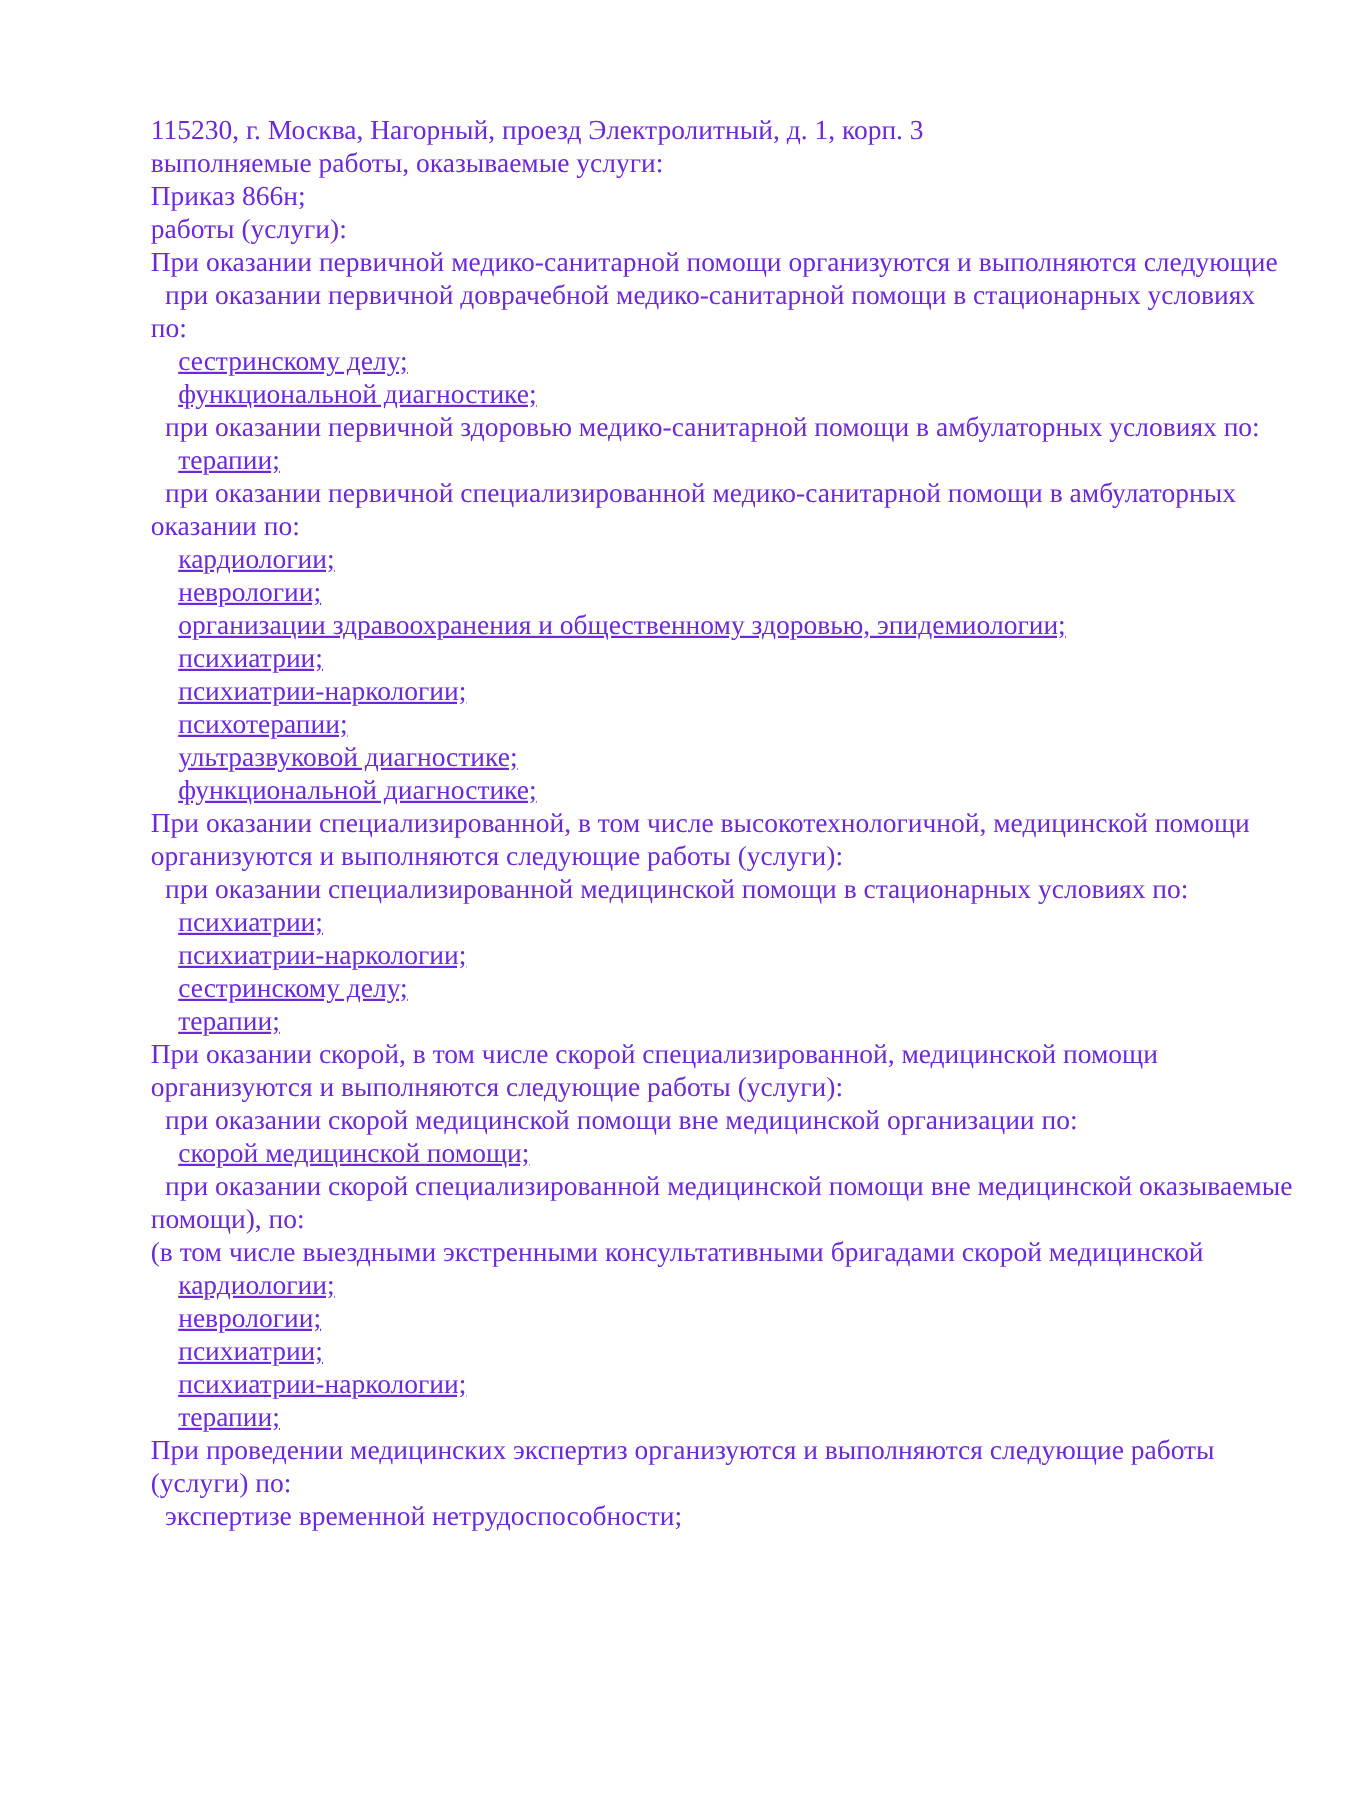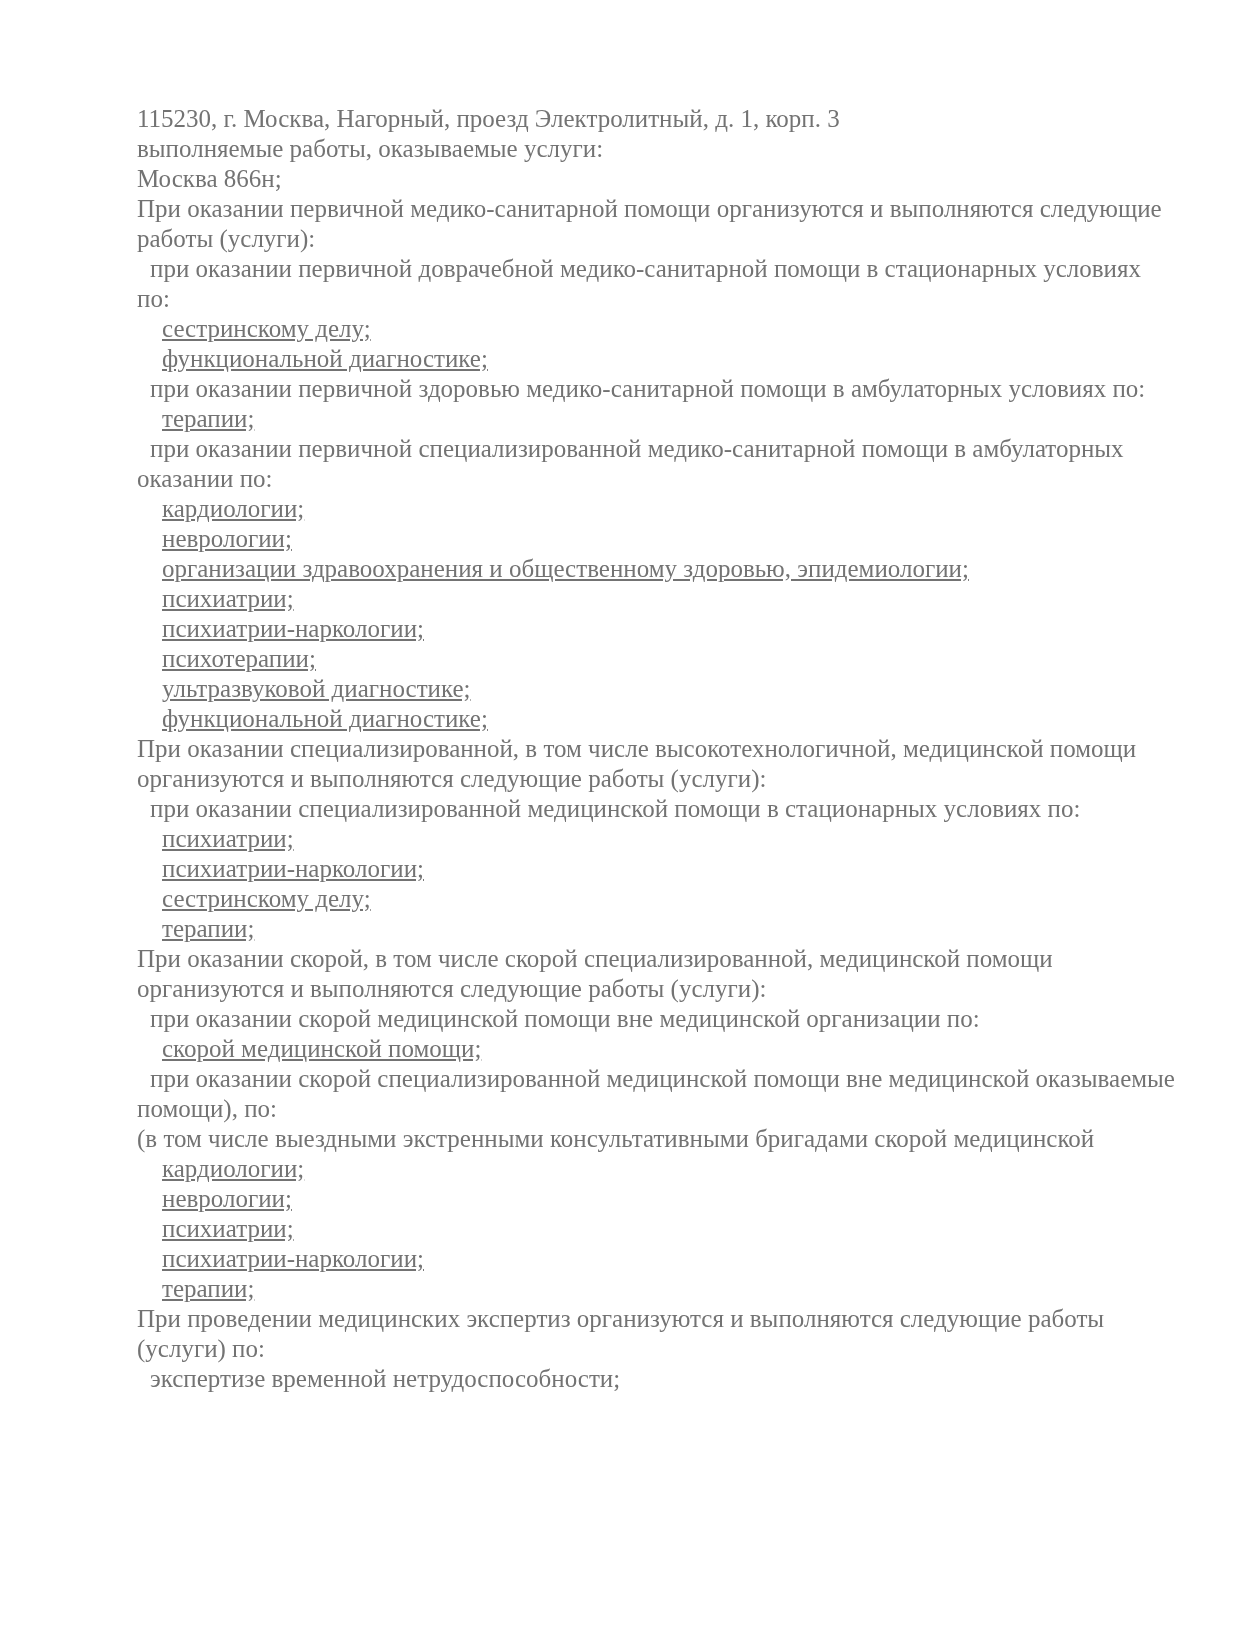--- a/index.html
+++ b/index.html
@@ -30,27 +30,27 @@
   .line {
     white-space: nowrap;
     height: 30px;
   }
   .line.indent-1 { padding-left: 13px; }
   .line.indent-2 { padding-left: 25px; text-decoration: underline; }
 </style>
 </head>
 <body>
 
-<div class="page" style="background: rgb(255, 255, 255); color: #737373;">
+<div class="page" style="background: rgb(255, 255, 255); color: #6d28d9;">
   <div class="text-block" id="text-block">
       <div class="line indent-0">115230, г. Москва, Нагорный, проезд Электролитный, д. 1, корп. 3</div>
       <div class="line indent-0">выполняемые работы, оказываемые услуги:</div>
-      <div class="line indent-0">Москва 866н;</div>
+      <div class="line indent-0">Приказ 866н;</div>
+      <div class="line indent-0">работы (услуги):</div>
       <div class="line indent-0">При оказании первичной медико-санитарной помощи организуются и выполняются следующие</div>
-      <div class="line indent-0">работы (услуги):</div>
       <div class="line indent-1">при оказании первичной доврачебной медико-санитарной помощи в стационарных условиях</div>
       <div class="line indent-0">по:</div>
       <div class="line indent-2">сестринскому делу;</div>
       <div class="line indent-2">функциональной диагностике;</div>
       <div class="line indent-1">при оказании первичной здоровью медико-санитарной помощи в амбулаторных условиях по:</div>
       <div class="line indent-2">терапии;</div>
       <div class="line indent-1">при оказании первичной специализированной медико-санитарной помощи в амбулаторных</div>
       <div class="line indent-0">оказании по:</div>
       <div class="line indent-2">кардиологии;</div>
       <div class="line indent-2">неврологии;</div>

